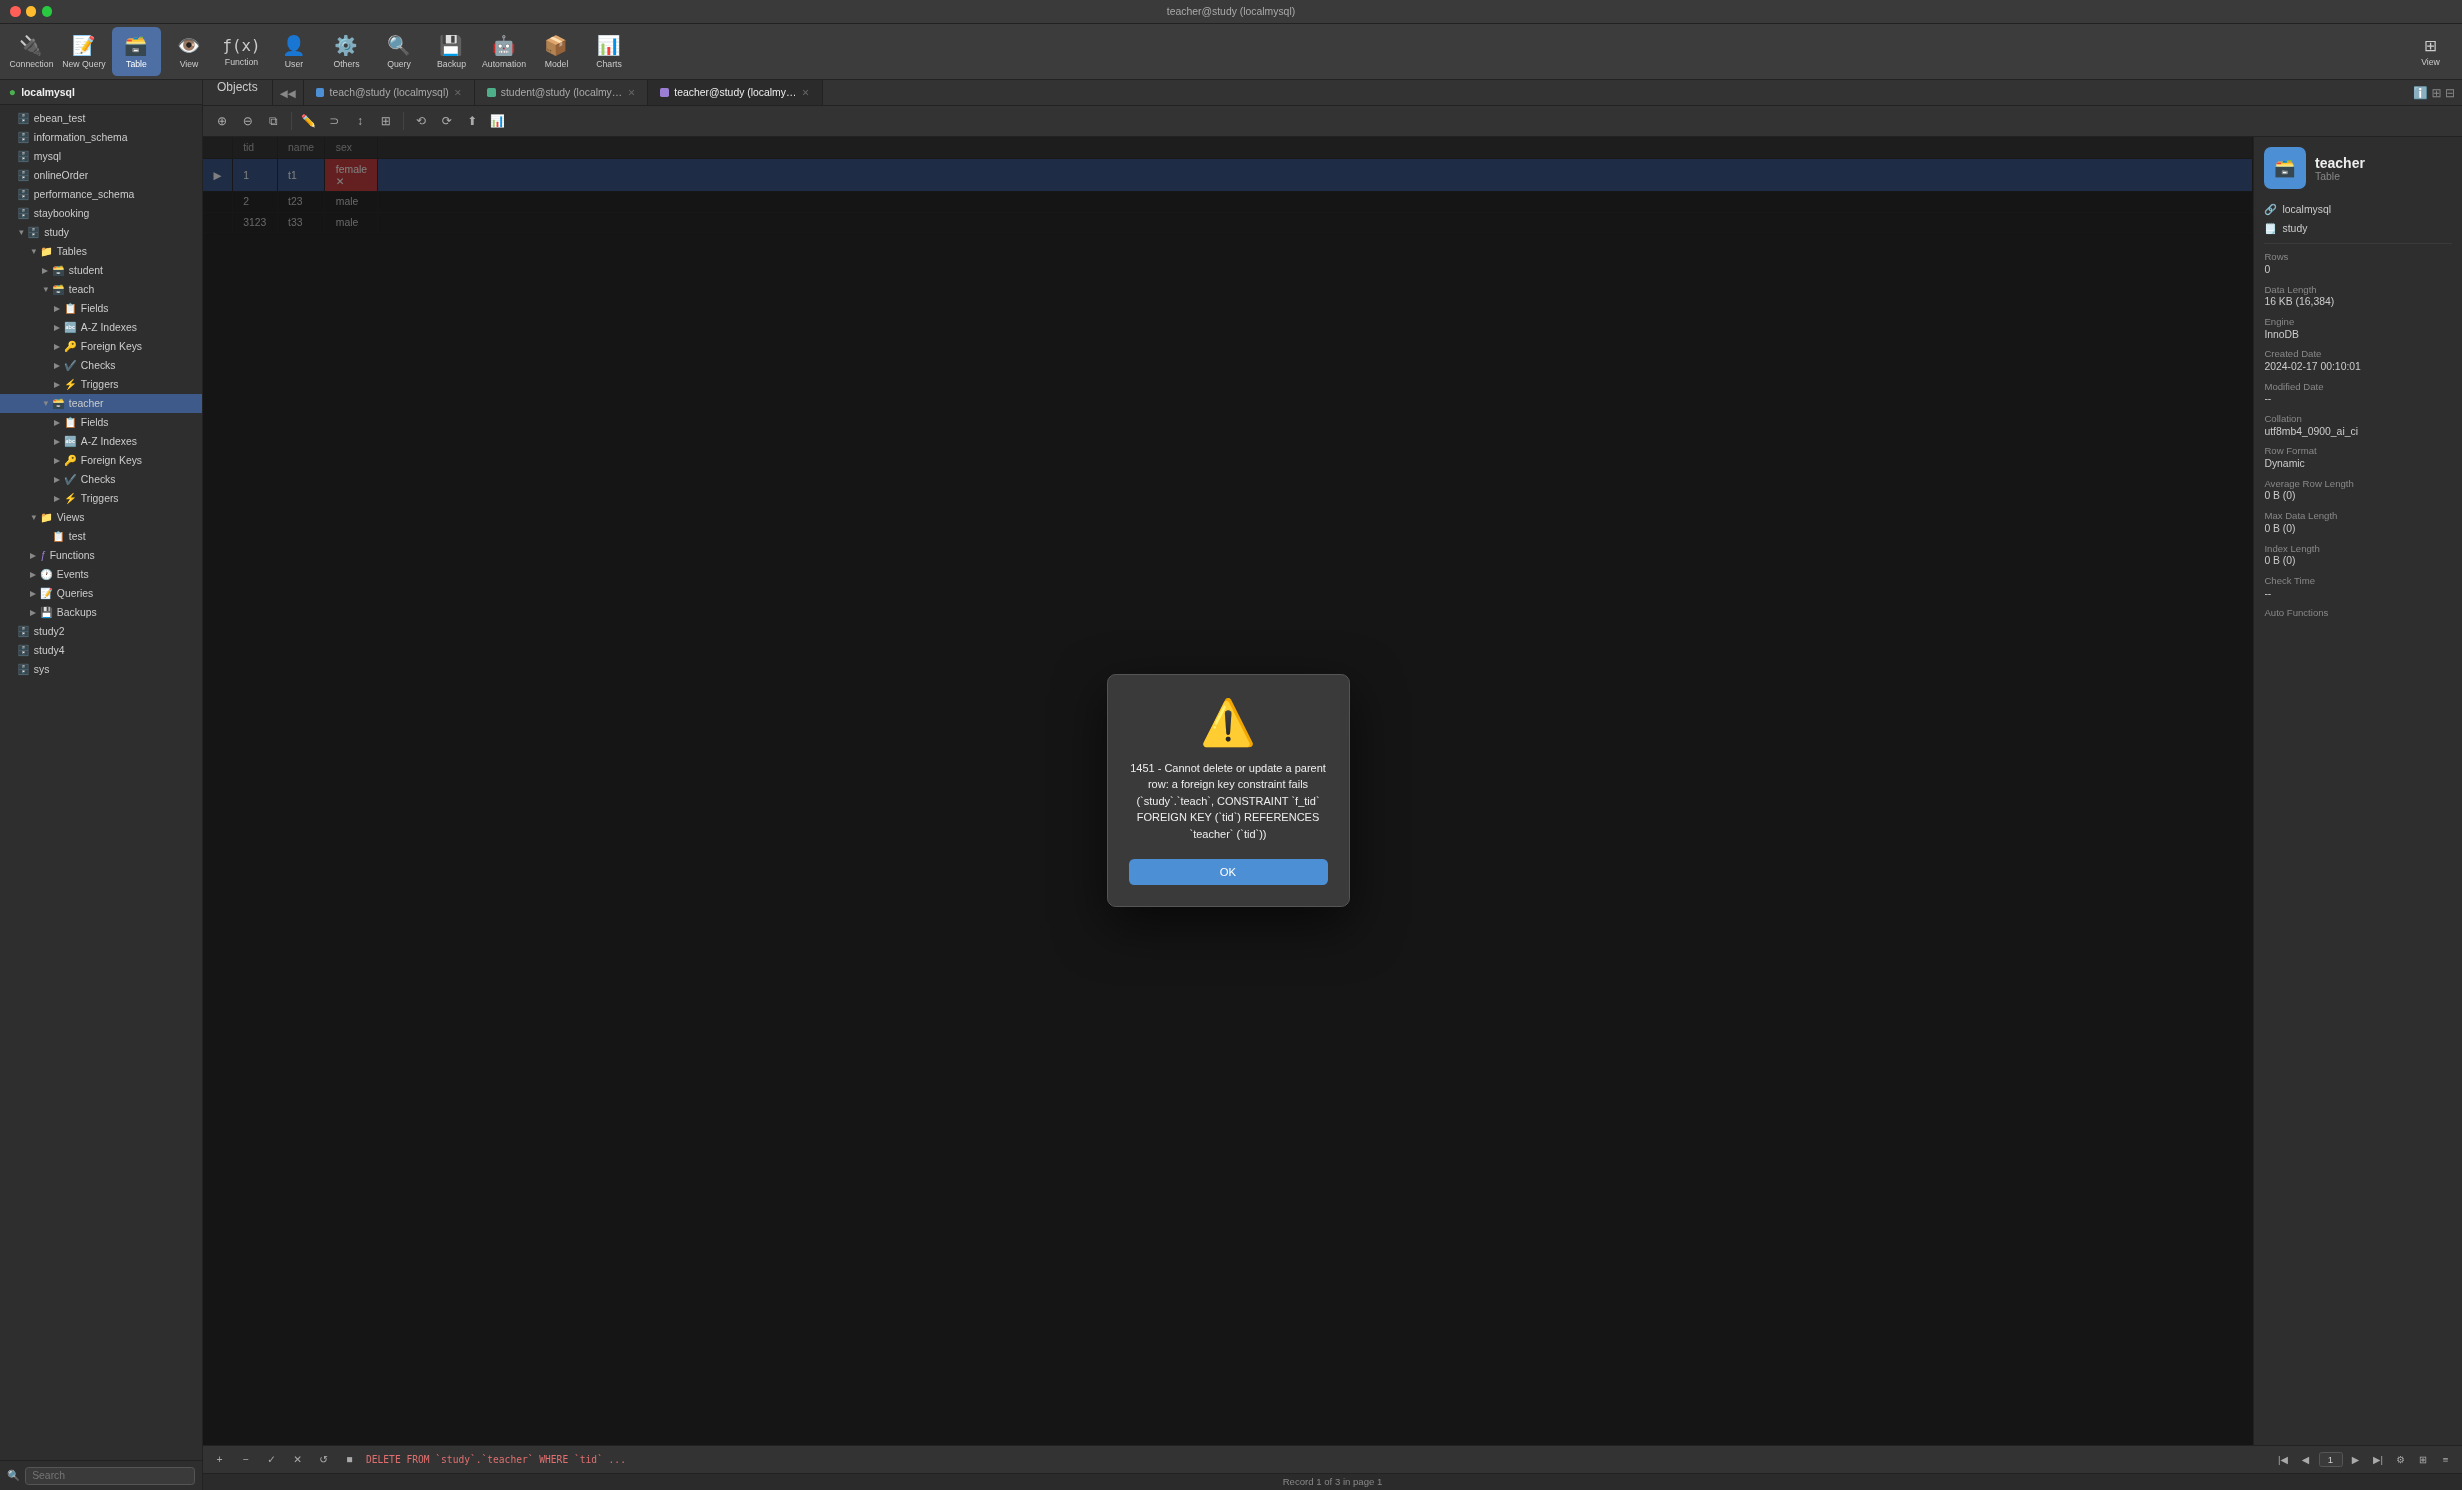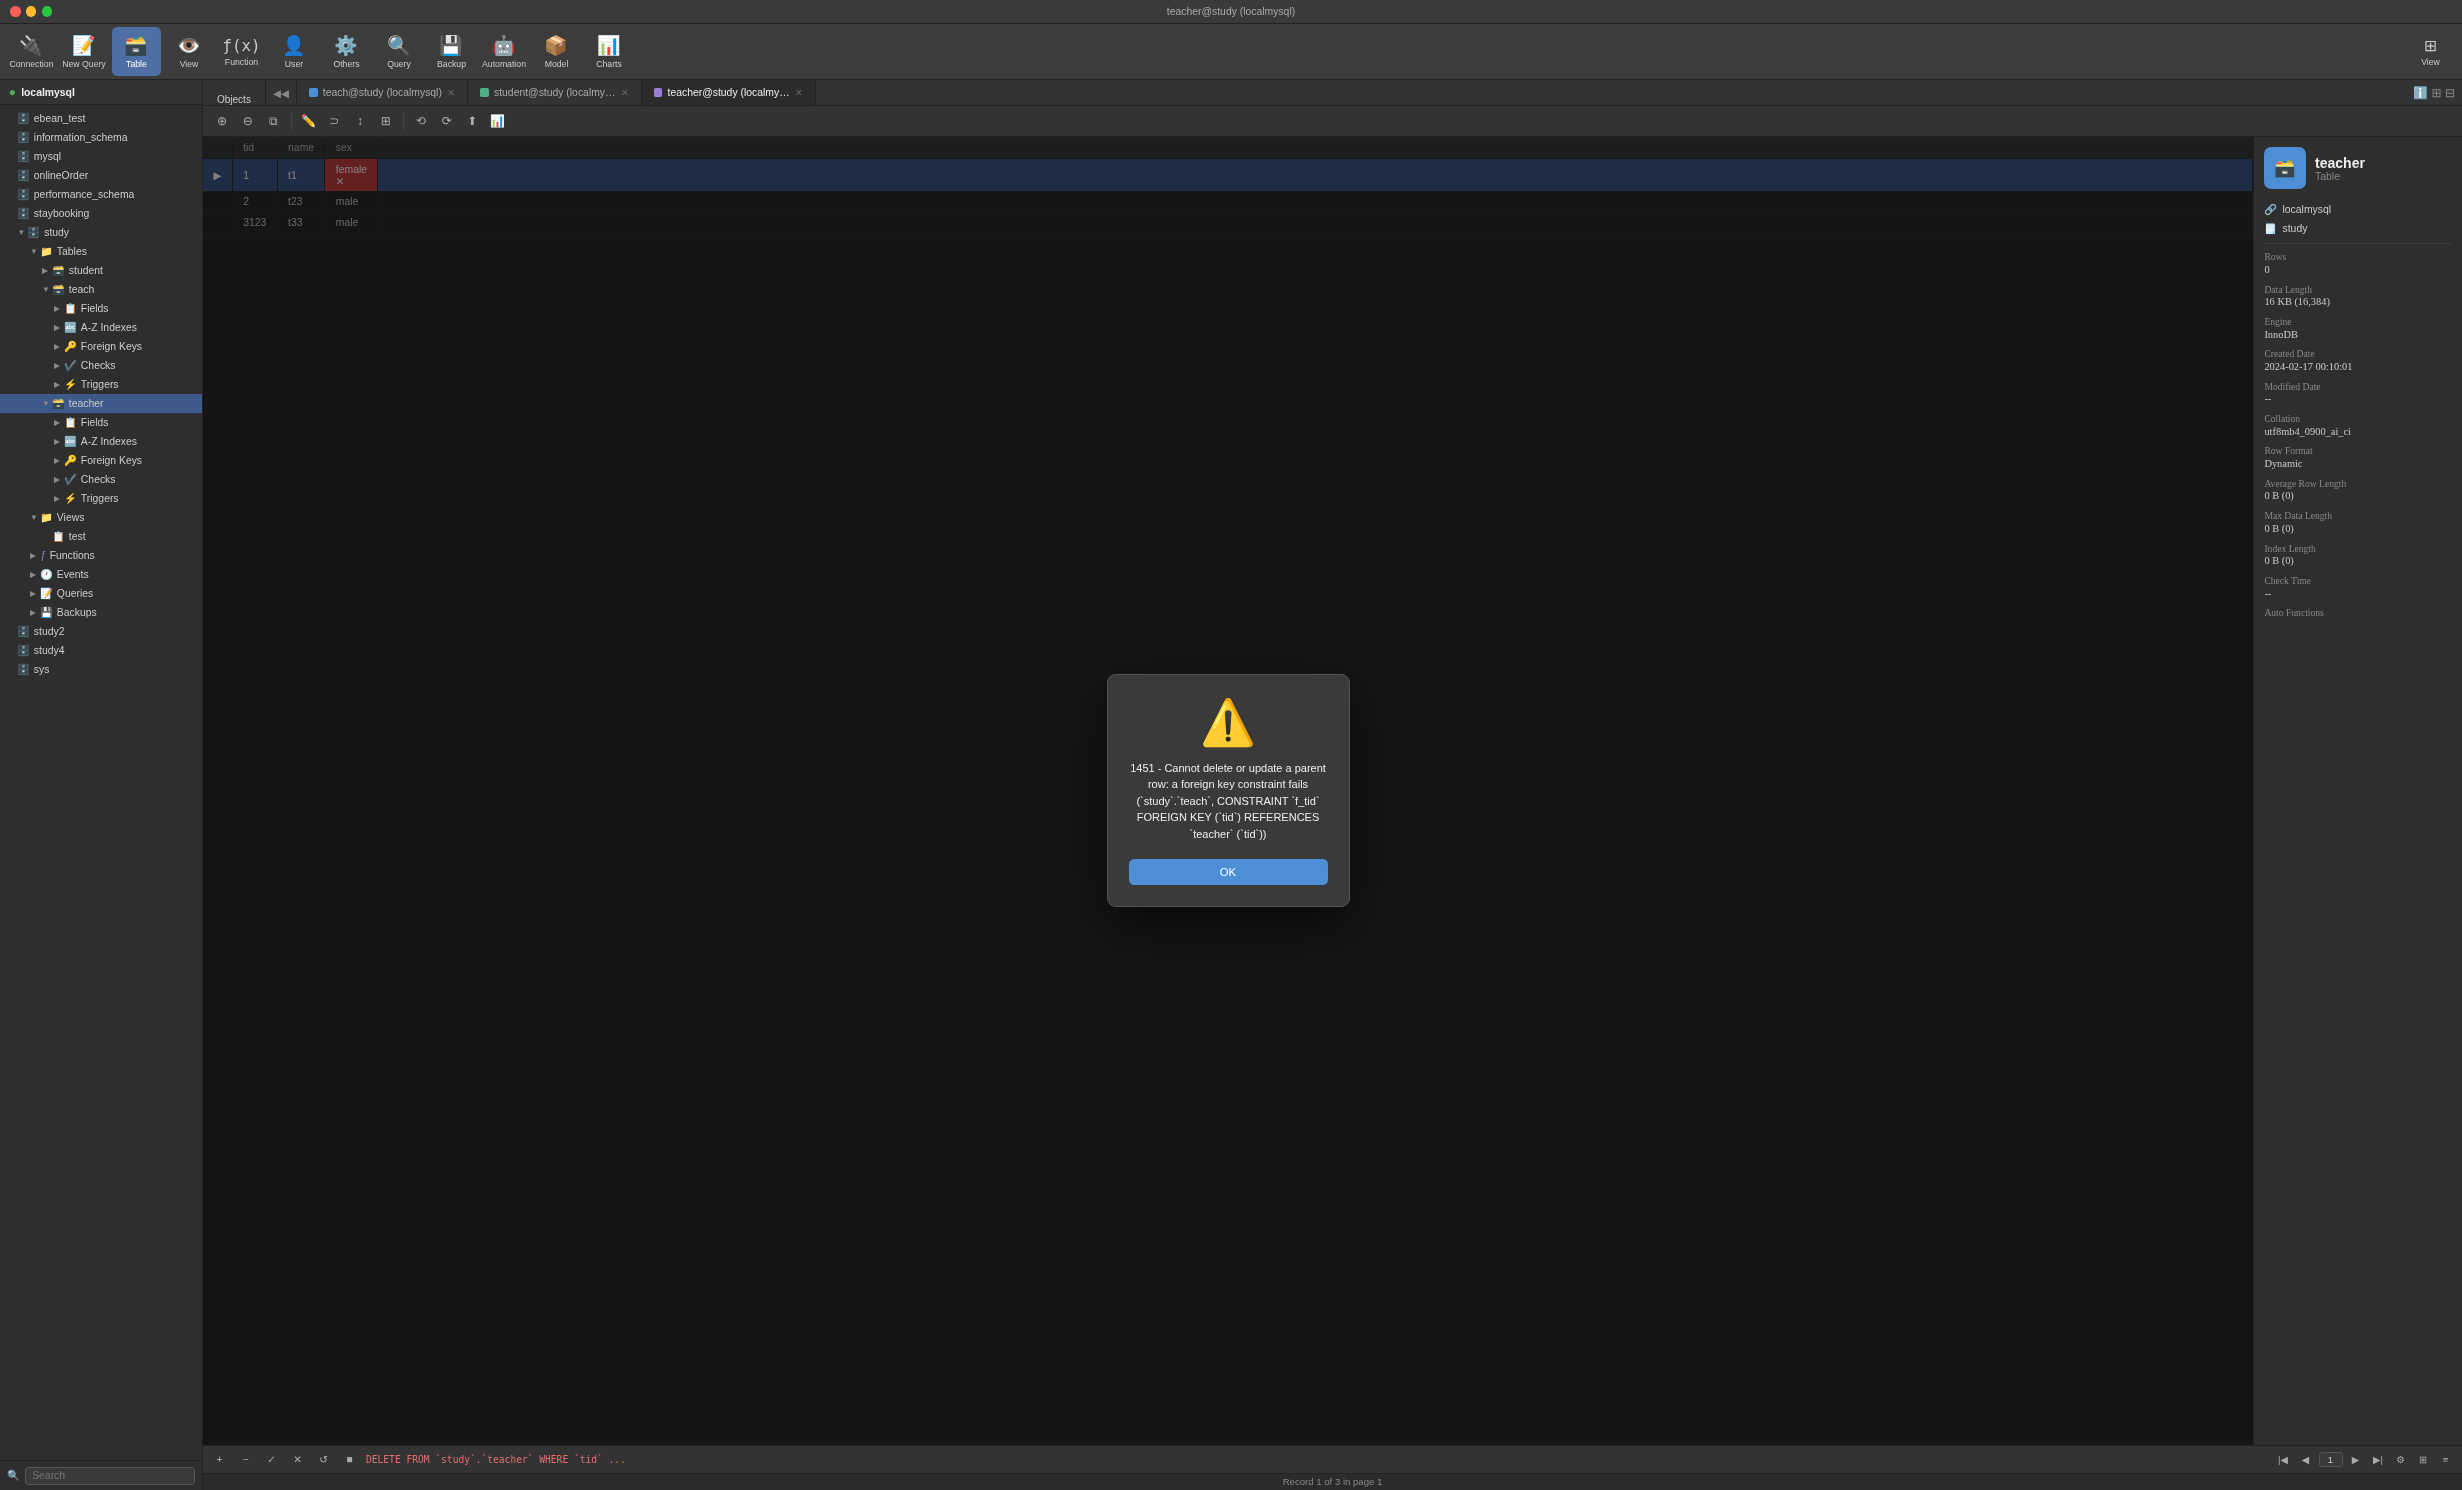--- a/index.html
+++ b/index.html
@@ -111,23 +111,23 @@
     .tabs-bar {
       background: #333;
       height: 26px;
       display: flex;
       align-items: stretch;
       border-bottom: 0.9px solid #222;
     }
     .objects-btn {
       padding: 0 14px;
       display: flex;
-      align-items: flex-end;
+      align-items: flex-start;
       color: #ccc;
-      font-size: 10px;
+      font-size: 12px;
       border-right: 0.9px solid #222;
       cursor: pointer;
     }
     .collapse-btn {
       padding: 0 7px;
       display: flex;
       align-items: center;
       color: #888;
       border-right: 0.9px solid #222;
       cursor: pointer;
@@ -207,21 +207,21 @@
       width: 209px;
       background: #2e2e2e;
       border-left: 0.9px solid #222;
       overflow-y: auto;
       padding: 10.4px;
     }
     .panel-header { display: flex; align-items: center; gap: 8.7px; margin-bottom: 14px; }
     .panel-icon { width: 42px; height: 42px; background: #4d8fd4; border-radius: 7px; display: flex; align-items: center; justify-content: center; color: #fff; font-size: 17.4px; }
     .panel-title { color: #eee; font-size: 14px; font-weight: 600; }
     .panel-subtitle { color: #888; font-size: 10.4px; }
-    .panel-section { margin-bottom: 8.7px; font-family: Liberation Serif, serif; }
+    .panel-section { margin-bottom: 8.7px; }
     .panel-label { color: #888; font-size: 9.6px; margin-bottom: 1.7px; }
     .panel-value { color: #ccc; font-size: 10.4px; margin-bottom: 7px; }
     .panel-divider { height: 0.9px; background: #3a3a3a; margin: 7px 0; }
 
     
     .modal-overlay {
       position: absolute;
       top: 0; left: 0; right: 0; bottom: 0;
       background: rgba(0,0,0,0.5);
       display: flex;

